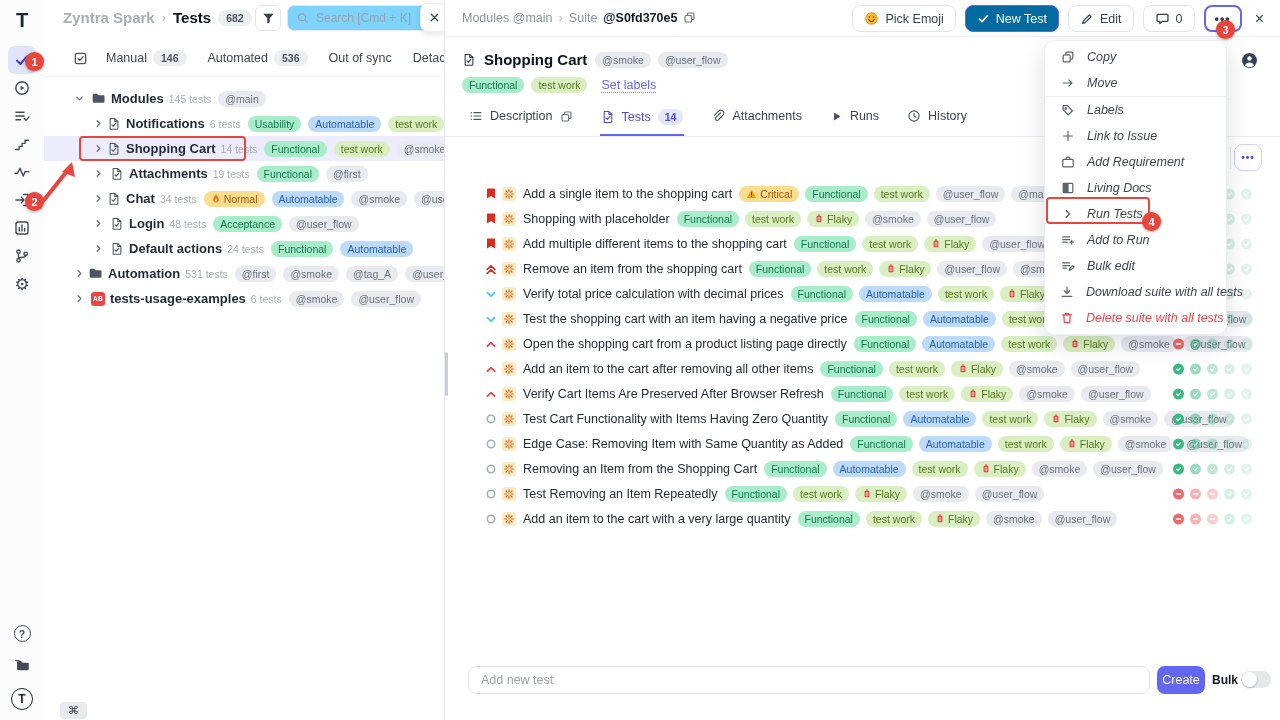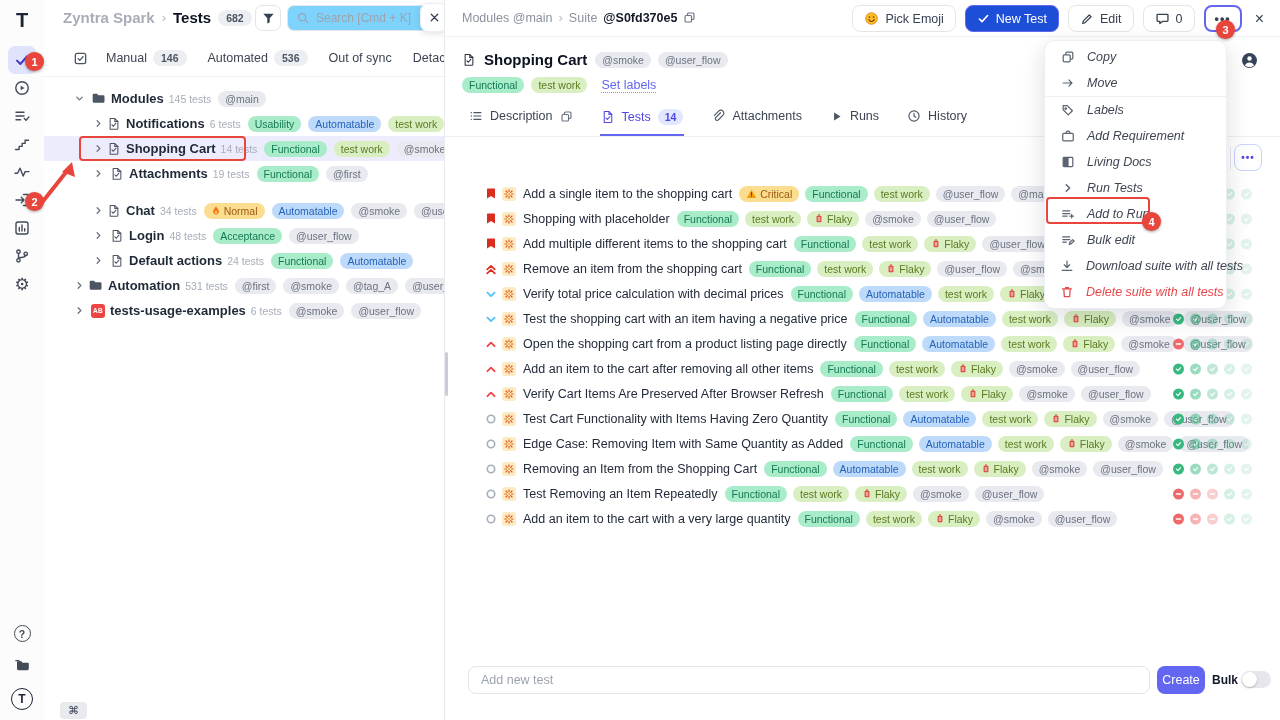--- a/index.html
+++ b/index.html
@@ -73,21 +73,21 @@
 
   
   .main { position:absolute; left:445px; top:0; width:835px; height:720px; background:#fff; }
   .m-head { position:relative; height:37px; border-bottom:1px solid #eef0f2; }
   .m-crumb { position:absolute; left:17px; top:10px; display:flex; align-items:center; gap:6px; color:#8a919e; font-size:12.5px;}
   .m-crumb .id { color:#111827; font-weight:700; }
   .copy-ic { color:#6b7280; cursor:pointer; display:flex; }
   .m-actions { position:absolute; right:12px; top:5px; display:flex; align-items:center; gap:9px; }
   .btn { height:27px; display:inline-flex; align-items:center; gap:6px; padding:0 11px; border:1px solid #e3e5e9;
     border-radius:8px; background:#fff; color:#374151; font-weight:500; cursor:pointer; font-size:12.5px;}
-  .btn-primary { background:#1d4ed8; border-color:#6366f1; color:#fff; }
+  .btn-primary { background:#0369a1; border-color:#6366f1; color:#fff; }
   .btn-more { padding:0 9px; border:2px solid #6466f1; font-weight:700; letter-spacing:1px; color:#374151;}
   .btn-ghost { border:none; padding:0 4px; }
   .avatar { position:absolute; right:22px; top:52px; cursor:pointer;}
   .m-title-row { position:absolute; left:17px; top:51px; display:flex; align-items:center; gap:8px; }
   .m-title { font-size:15px; font-weight:700; color:#0b1220; }
   .m-labels-row { position:absolute; left:17px; top:77px; display:flex; align-items:center; gap:7px; }
   .set-labels { color:#6366f1; border-bottom:1px dotted #8b8df5; cursor:pointer; margin-left:7px; }
   .m-tabs { position:absolute; left:0; top:104px; width:100%; height:33px; border-bottom:1px solid #edeef1;
     display:flex; align-items:flex-start; gap:26px; padding-left:23px; color:#3c4452; }
   .m-tab { display:flex; align-items:center; gap:7px; font-weight:500; padding:5px 1px 9px; cursor:pointer; }
@@ -345,21 +345,21 @@
         </span>
         <span class="tname">Attachments</span>
         <span class="tcount">19 tests</span>
         <span class="lb lb-mint">
           <span>Functional</span>
         </span>
         <span class="lb lb-tag">
           <span>@first</span>
         </span>
       </div>
-      <div class="trow" style="padding-left: 49px; margin-top: 12px;">
+      <div class="trow" style="padding-left: 49px;">
         <span class="tchev">
           <svg width="11" height="11" viewBox="0 0 16 16" fill="none" stroke="currentColor" stroke-width="1.8" stroke-linecap="round" stroke-linejoin="round">
             <path d="M6 4l4 4-4 4"></path>
           </svg>
         </span>
         <span class="ticon">
           <svg width="14" height="14" viewBox="0 0 16 16" fill="none" stroke="currentColor" stroke-width="1.2" stroke-linecap="round" stroke-linejoin="round">
             <path d="M3.6 1.8h5.3L12.4 5v8a1.1 1.1 0 0 1-1.1 1.1H3.6z"></path>
             <path d="M8.9 1.8V5h3.4"></path>
             <path d="M5.6 9l1.6 1.6 3-3.5"></path>
@@ -1540,20 +1540,28 @@
         <svg width="14" height="14" viewBox="0 0 16 16" fill="none" stroke="currentColor" stroke-width="1.4" stroke-linecap="round" stroke-linejoin="round">
           <path d="M2.5 3.5v4.2l5.8 5.8 4.7-4.7-5.8-5.8H2.5z"></path>
           <circle cx="5.4" cy="6.4" r=".9"></circle>
         </svg>
       </span>
       <span>Labels</span>
     </div>
     <div class="menu-item">
       <span class="mi-ic">
         <svg width="14" height="14" viewBox="0 0 16 16" fill="none" stroke="currentColor" stroke-width="1.4" stroke-linecap="round" stroke-linejoin="round">
+          <path d="M8 3v10M3 8h10"></path>
+        </svg>
+      </span>
+      <span>Link to Issue</span>
+    </div>
+    <div class="menu-item">
+      <span class="mi-ic">
+        <svg width="14" height="14" viewBox="0 0 16 16" fill="none" stroke="currentColor" stroke-width="1.4" stroke-linecap="round" stroke-linejoin="round">
           <rect x="2" y="5" width="12" height="8.5" rx="1.2"></rect>
           <path d="M6 5V3.8a1.3 1.3 0 0 1 1.3-1.3h1.4A1.3 1.3 0 0 1 10 3.8V5"></path>
         </svg>
       </span>
       <span>Add Requirement</span>
     </div>
     <div class="menu-item">
       <span class="mi-ic">
         <svg width="14" height="14" viewBox="0 0 16 16" fill="none" stroke="currentColor" stroke-width="1.4" stroke-linecap="round" stroke-linejoin="round">
           <path fill="currentColor" stroke="none" d="M2.5 3.8a1 1 0 0 1 1-1H8v10.4H3.5a1 1 0 0 1-1-1z"></path>

